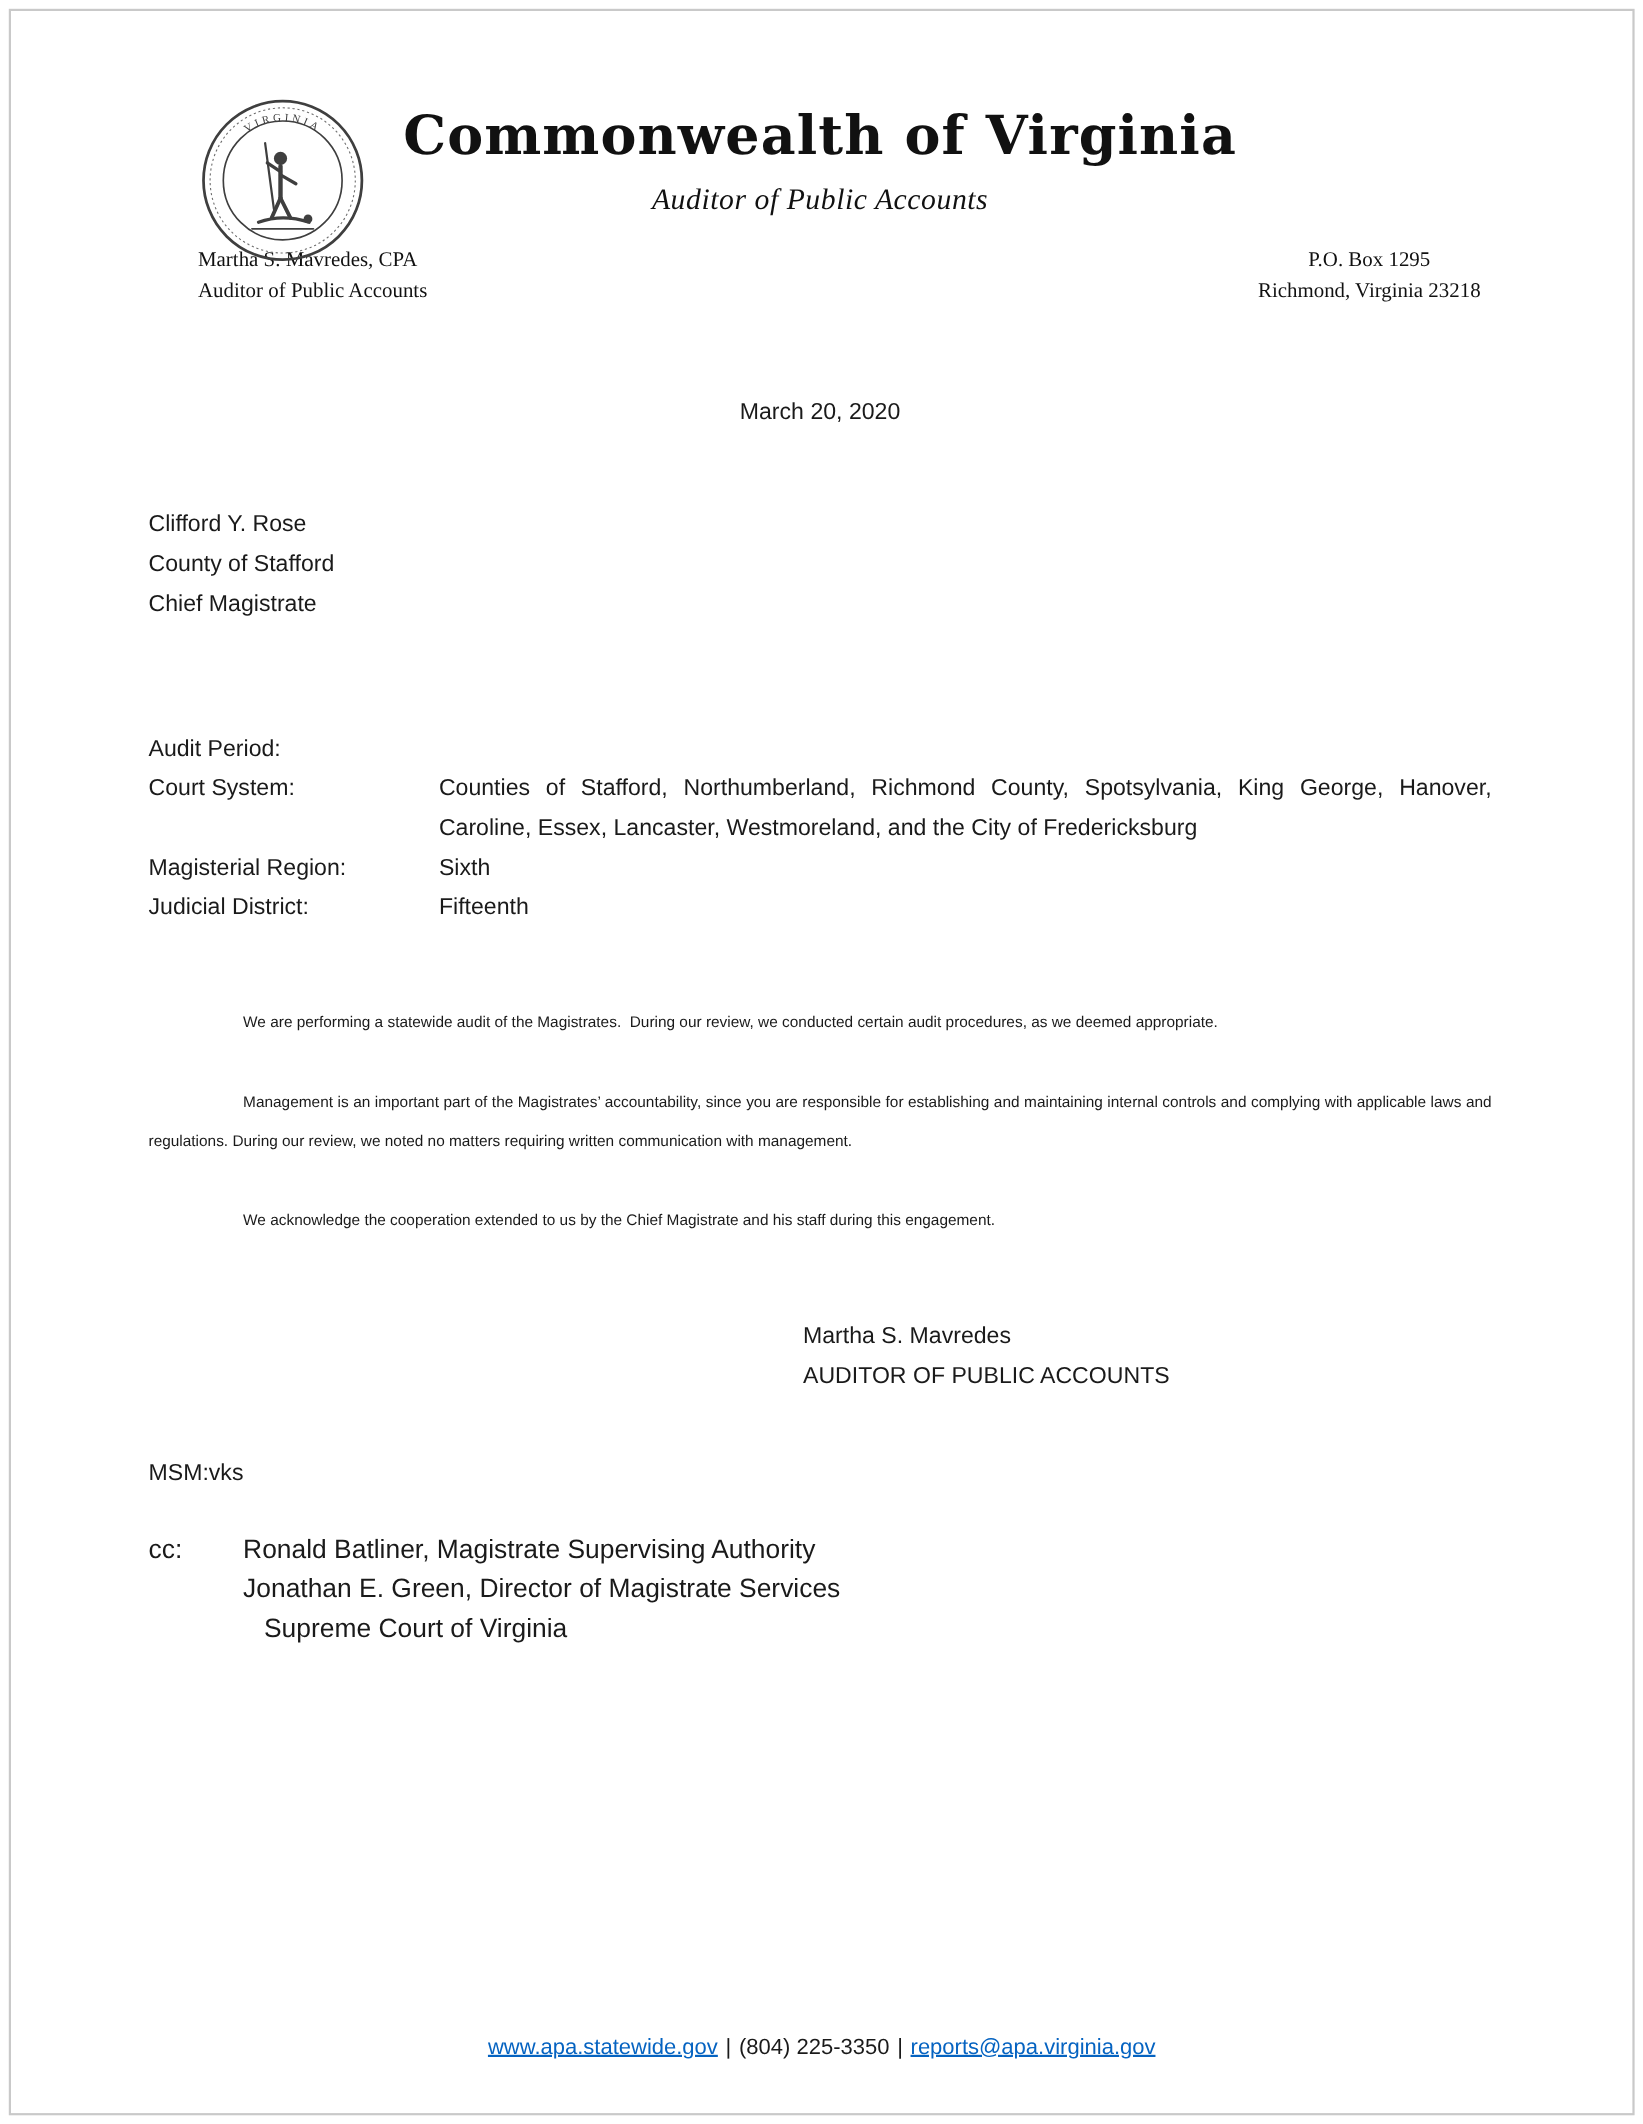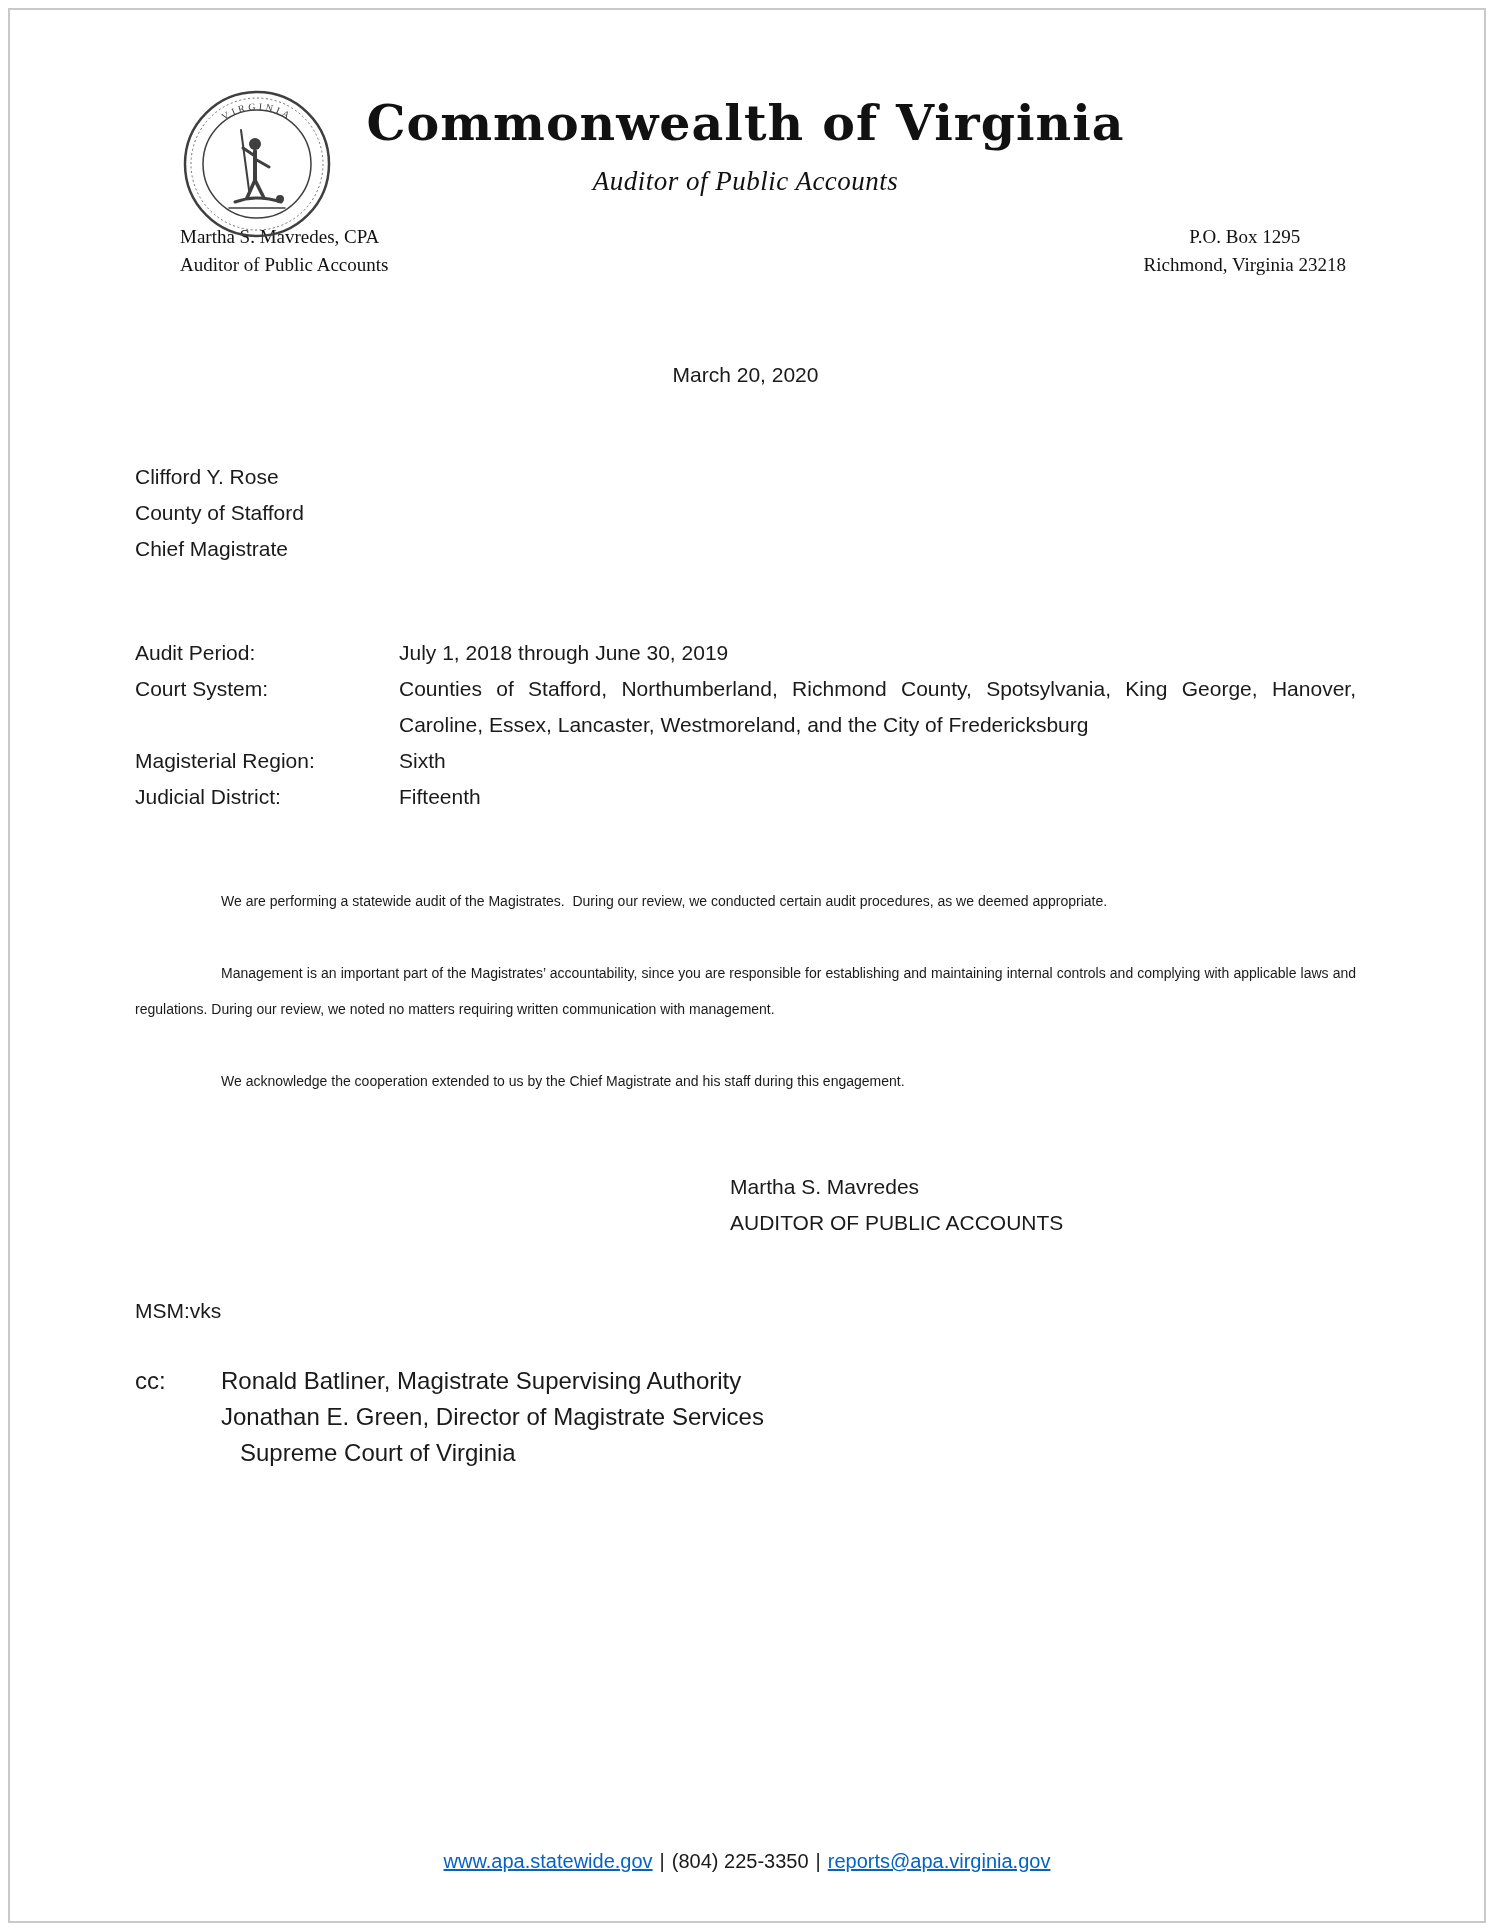--- a/index.html
+++ b/index.html
@@ -28,21 +28,21 @@
   .lh-row {
     display:flex; justify-content:space-between; margin-top:26px;
     font-family:"Liberation Serif", serif; font-size:19px; line-height:28px; color:#111;
   }
   .lh-left { padding-left:45px; }
   .lh-right { text-align:center; padding-right:10px; }
 
   
   .date { text-align:center; margin-top:84px; font-size:21px; }
   .recipient { margin-top:72px; font-size:21px; line-height:36px; }
-  .details { margin-top:68px; font-size:21px; line-height:36px; }
+  .details { margin-top:96px; font-size:21px; line-height:36px; }
   .detail-row { display:grid; grid-template-columns:264px 1fr; }
   .detail-value { text-align:justify; }
   .body-paragraphs { margin-top:68px; }
   .body-paragraphs p {
     font-size:14px; line-height:36px; text-align:justify;
     text-indent:86px; margin-bottom:36px;
   }
   .signature { margin-top:70px; margin-left:595px; font-size:21px; line-height:36px; }
   .reference { margin-top:52px; font-size:21px; line-height:36px; }
   .cc { margin-top:34px; display:flex; font-size:24px; line-height:36px; }
@@ -107,21 +107,20 @@
 
     <div class="recipient">
       <div>Clifford Y. Rose</div>
       <div>County of Stafford</div>
       <div>Chief Magistrate</div>
     </div>
 
     <div class="details">
       <div class="detail-row">
         <div class="detail-label">Audit Period:</div>
-        <div class="detail-value">July 1, 2018 through June 30, 2019</div>
       </div>
       <div class="detail-row">
         <div class="detail-label">Court System:</div>
         <div class="detail-value">Counties of Stafford, Northumberland, Richmond County, Spotsylvania, King George, Hanover, Caroline, Essex, Lancaster, Westmoreland, and the City of Fredericksburg</div>
       </div>
       <div class="detail-row">
         <div class="detail-label">Magisterial Region:</div>
         <div class="detail-value">Sixth</div>
       </div>
       <div class="detail-row">

